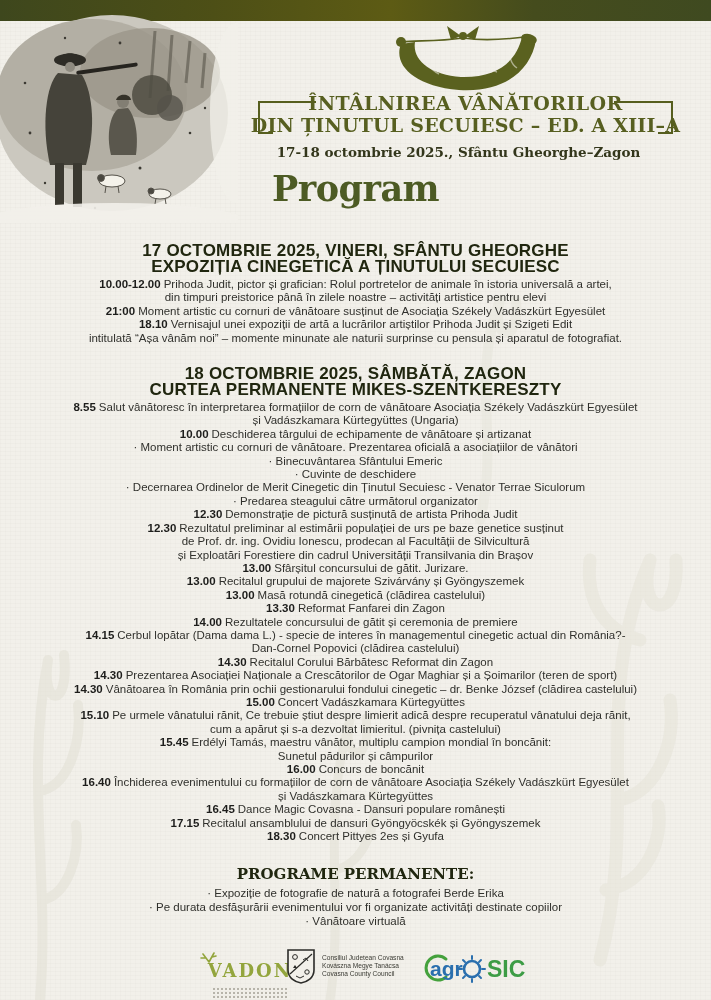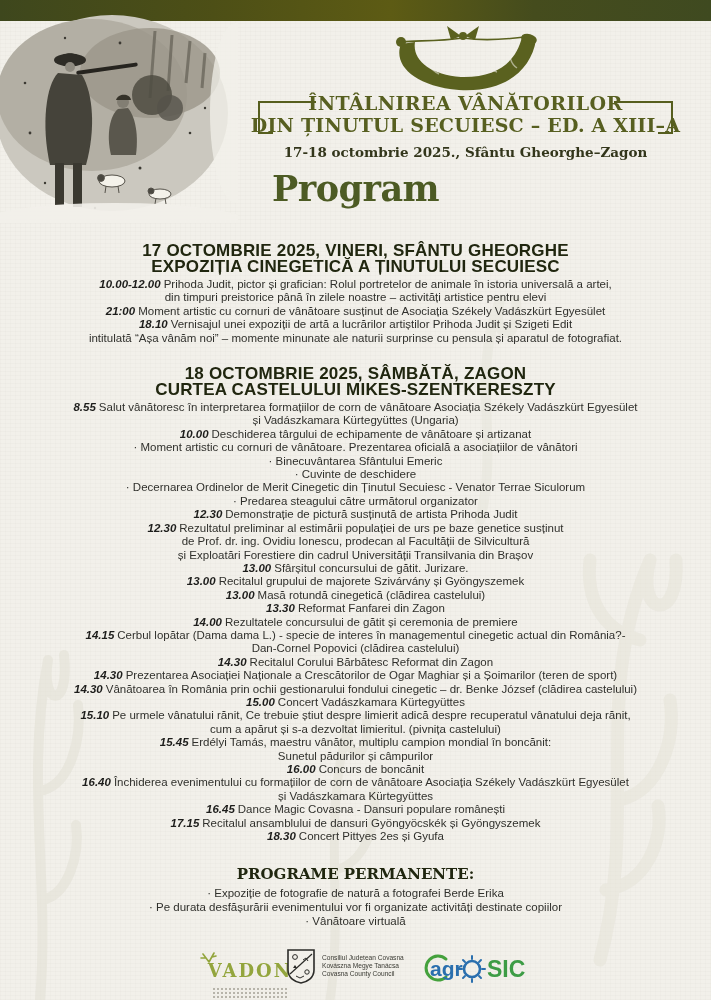--- a/index.html
+++ b/index.html
@@ -25,32 +25,32 @@
   .bracket{position:absolute;top:101px;width:13px;height:31px;}
   .b-l{left:258px;border-left:2px solid #565e1e;border-bottom:2px solid #565e1e;}
   .b-r{left:658px;border-right:2px solid #565e1e;border-bottom:2px solid #565e1e;}
 
   .horn{position:absolute;left:385px;top:24px;}
 
   .title-block{position:absolute;left:248px;top:92px;width:435px;text-align:center;
     font-family:"DejaVu Serif", serif;font-weight:bold;color:#575f20;}
   .title-l1{font-size:19px;line-height:22px;letter-spacing:.4px;}
   .title-l2{font-size:19px;line-height:22px;letter-spacing:.2px;}
-  .date-line{position:absolute;left:248px;top:144px;width:435px;text-align:center;
+  .date-line{position:absolute;left:241px;top:144px;width:435px;text-align:center;
     font-family:"DejaVu Serif", serif;font-weight:bold;font-size:13.5px;color:#33361b;}
 
   .program-heading{position:absolute;left:0;top:168px;width:711px;text-align:center;
     font-family:"DejaVu Serif", serif;font-weight:bold;font-size:35px;color:#4d5b24;letter-spacing:-0.5px;}
 
   .content{position:absolute;left:8px;right:8px;top:226px;text-align:center;}
   .day-section{margin:0 0 21px 0;}
   .day-header{margin:17px 0 3px 0;font-family:Liberation Sans, sans-serif;font-weight:bold;
     font-size:17px;line-height:16px;color:#20260f;letter-spacing:.2px;}
   .event{margin:0;font-size:11.5px;line-height:13.4px;white-space:pre-line;color:#30302c;}
-  .event b{color:#1d1d1b;margin-right:3px;font-style:italic;}
+  .event b{color:#1d1d1b;margin-right:3px;}
   .event.bold{font-weight:bold;color:#1d1d1b;}
 
   .permanent{margin-top:22px;}
   .permanent h3{margin:0 0 4px 0;font-family:"DejaVu Serif", serif;font-weight:bold;
     font-size:15px;line-height:18px;color:#20260f;}
   .perm-item{margin:0;font-size:11.5px;line-height:13.6px;color:#30302c;}
 
   .logos{position:absolute;left:0;top:946px;width:695px;height:50px;}
   .vadon{position:absolute;left:190px;top:6px;width:120px;text-align:center;}
   .vadon-cap{width:74px;height:2px;margin:2px auto 0;
@@ -167,21 +167,21 @@
             </h3>
             <p class="event"><b>10.00-12.00</b><span>Prihoda Judit, pictor și grafician: Rolul portretelor de animale în istoria universală a artei,
 din timpuri preistorice până în zilele noastre – activități artistice pentru elevi</span></p>
             <p class="event"><b>21:00</b><span>Moment artistic cu cornuri de vânătoare susținut de Asociația Székely Vadászkürt Egyesület</span></p>
             <p class="event"><b>18.10</b><span>Vernisajul unei expoziții de artă a lucrărilor artiștilor Prihoda Judit și Szigeti Edit
 intitulată “Așa vânăm noi” – momente minunate ale naturii surprinse cu pensula și aparatul de fotografiat.</span></p>
           </section>
           <section class="day-section">
             <h3 class="day-header">
               <div>18 OCTOMBRIE 2025, SÂMBĂTĂ, ZAGON</div>
-              <div>CURTEA CASTELULUI MIKES-SZENTKERESZTY</div>
+              <div>CURTEA PERMANENTE MIKES-SZENTKERESZTY</div>
             </h3>
             <p class="event"><b>8.55</b><span>Salut vânătoresc în interpretarea formațiilor de corn de vânătoare Asociația Székely Vadászkürt Egyesület
 și Vadászkamara Kürtegyüttes (Ungaria)</span></p>
             <p class="event"><b>10.00</b><span>Deschiderea târgului de echipamente de vânătoare și artizanat</span></p>
             <p class="event"><span>· Moment artistic cu cornuri de vânătoare. Prezentarea oficială a asociațiilor de vânători</span></p>
             <p class="event"><span>· Binecuvântarea Sfântului Emeric</span></p>
             <p class="event"><span>· Cuvinte de deschidere</span></p>
             <p class="event"><span>· Decernarea Ordinelor de Merit Cinegetic din Ținutul Secuiesc -  Venator Terrae Siculorum</span></p>
             <p class="event"><span>· Predarea steagului către următorul organizator</span></p>
             <p class="event"><b>12.30</b><span>Demonstrație de pictură susținută de artista Prihoda Judit</span></p>

